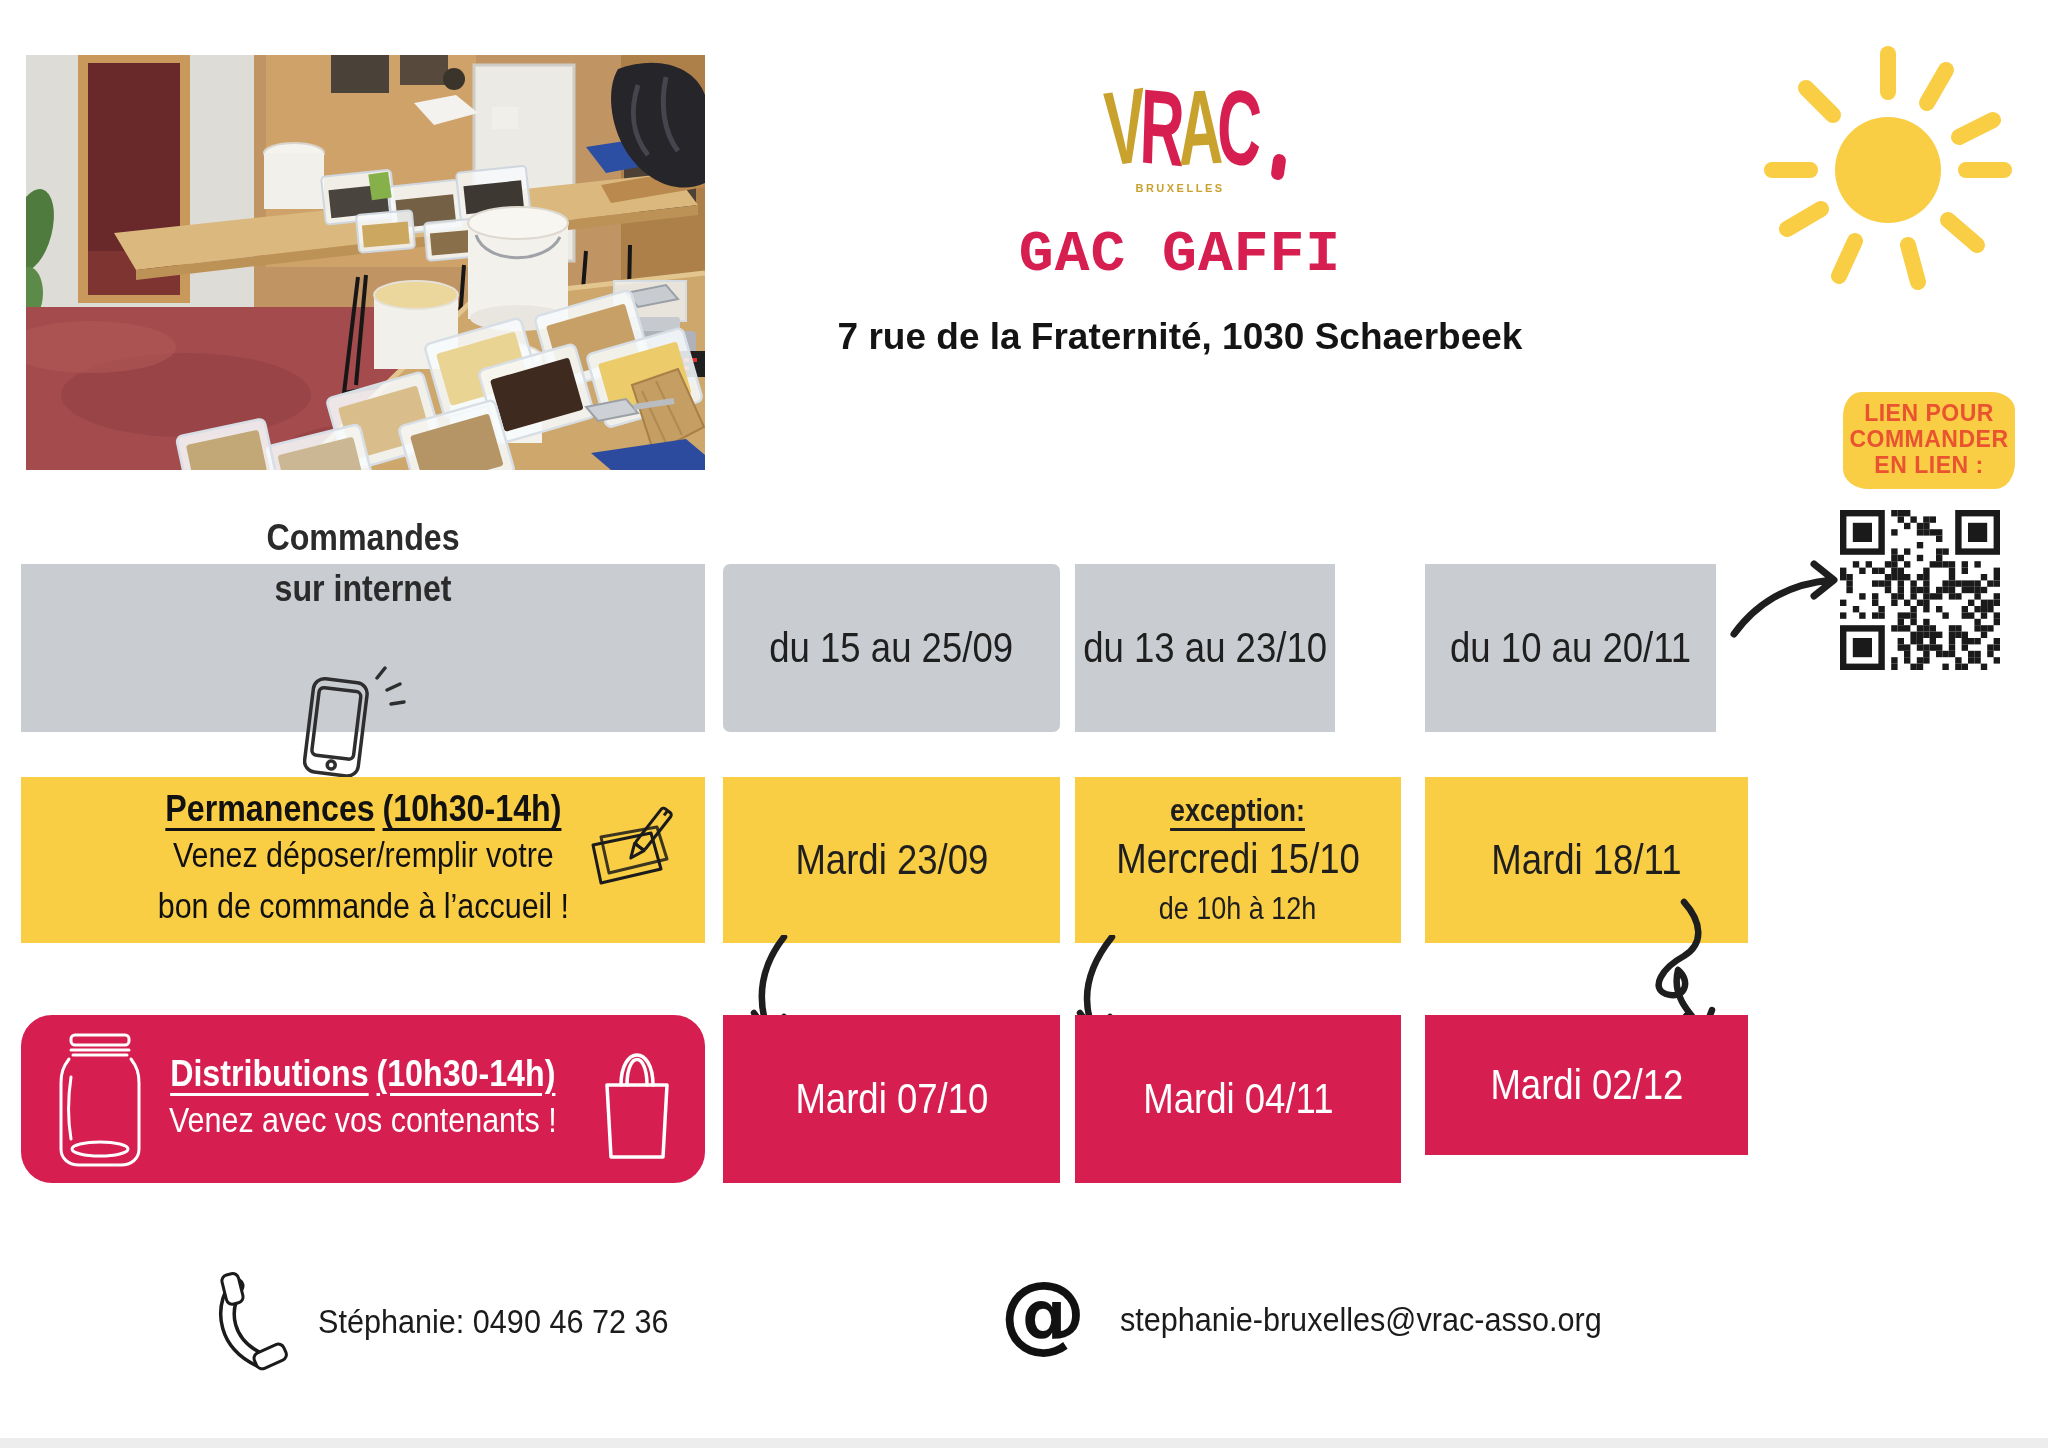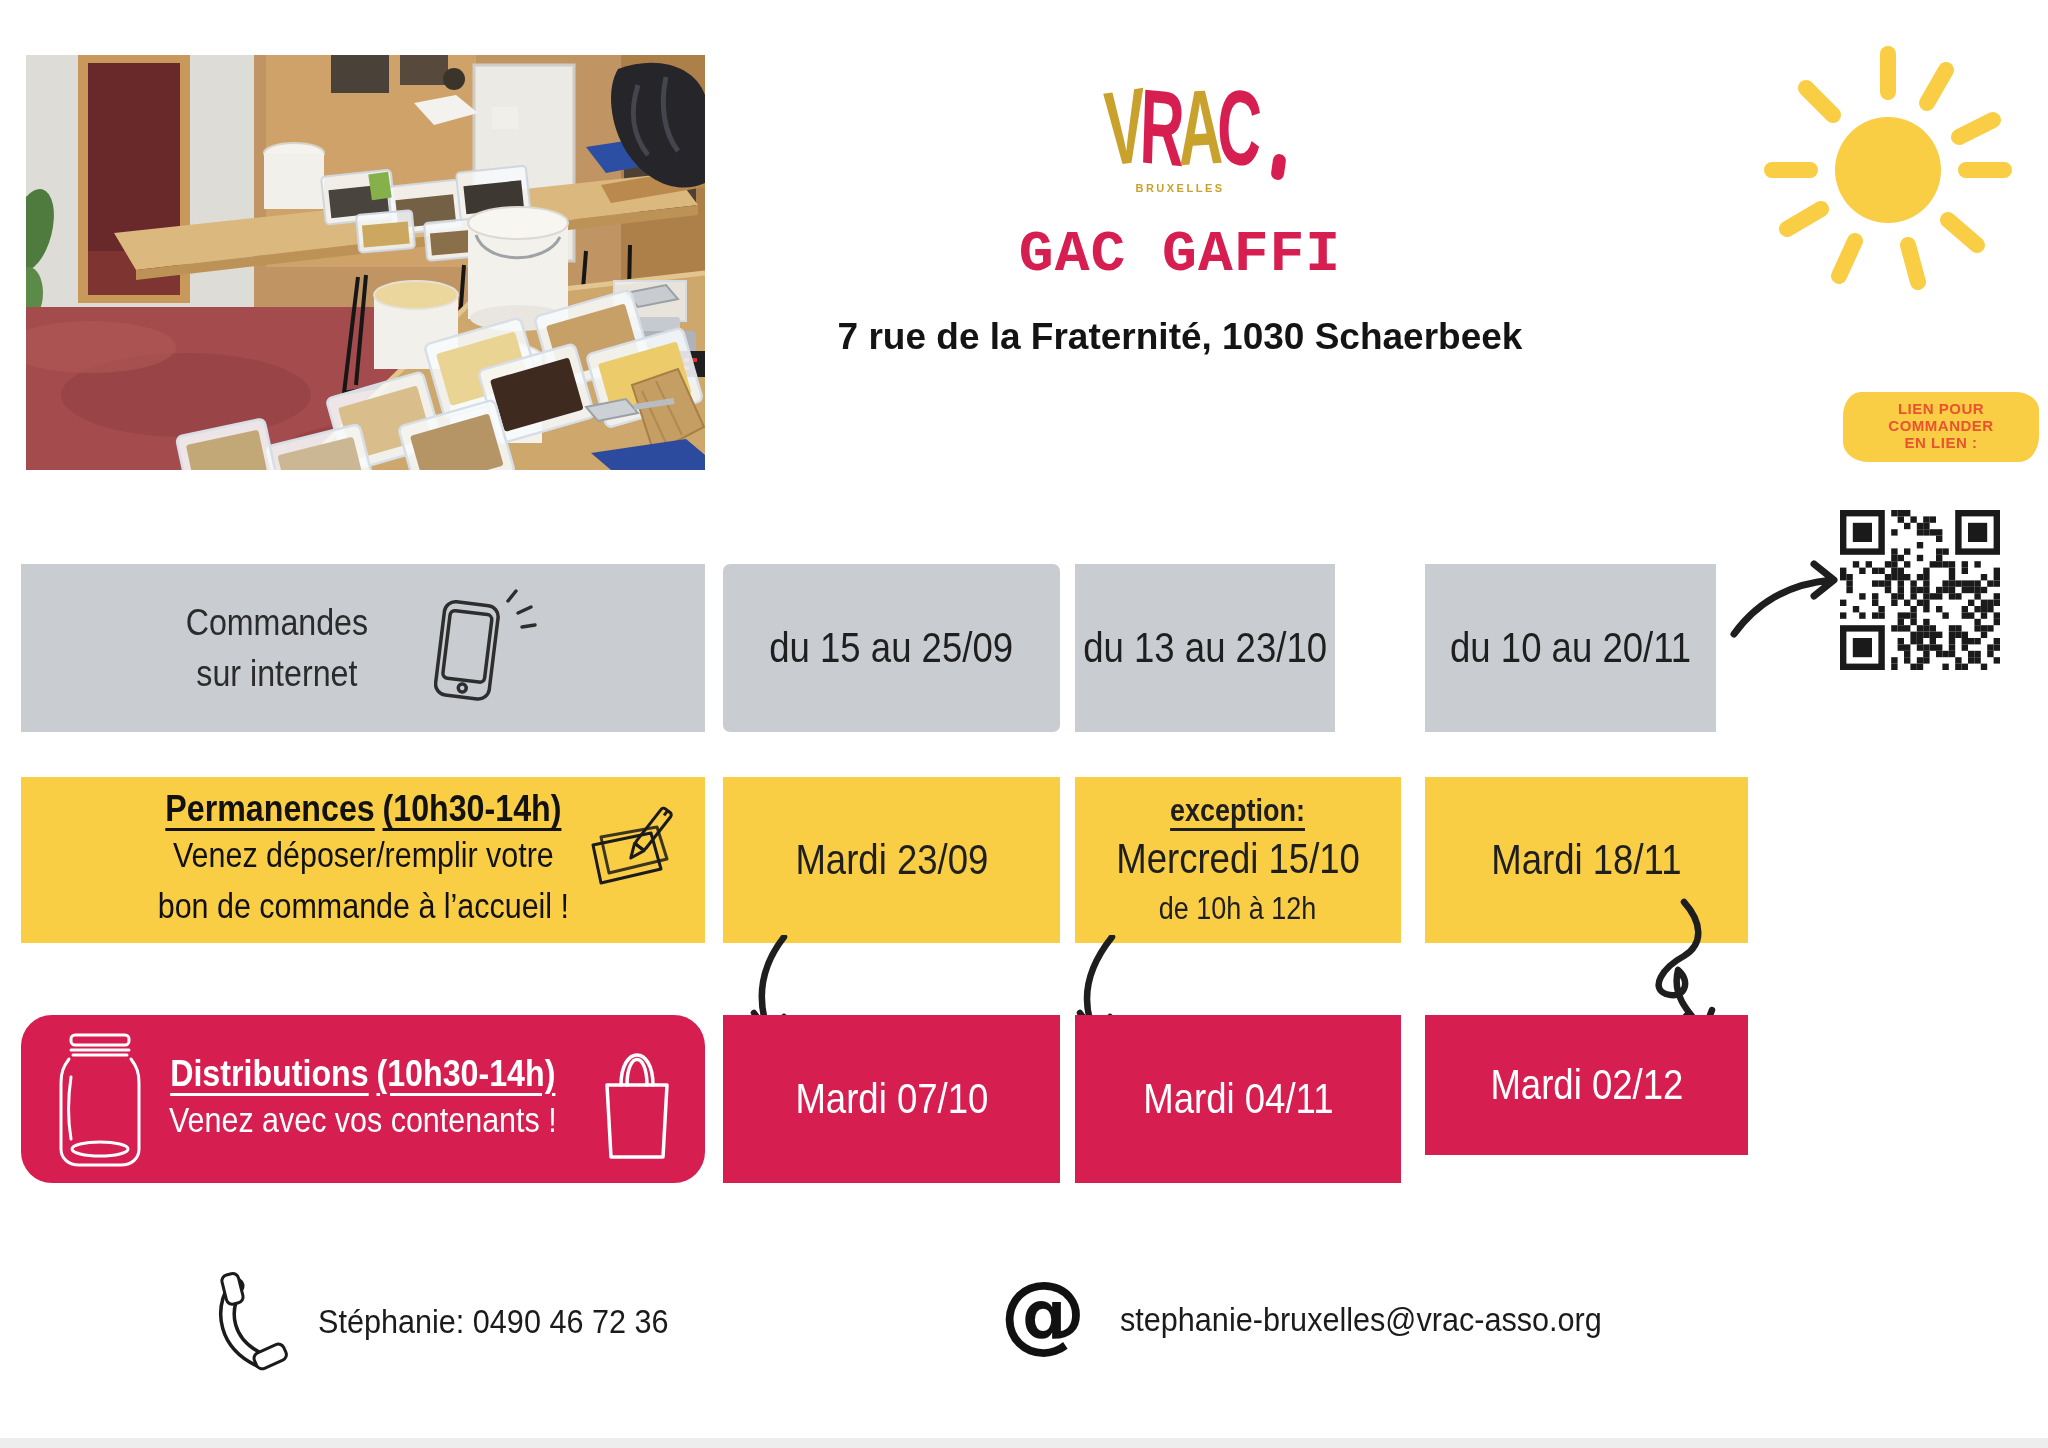--- a/index.html
+++ b/index.html
@@ -18,43 +18,43 @@
   .rot-c{transform:rotate(-2deg);} .rot-d{transform:rotate(4deg);}
   .logo-bar{position:absolute;left:232px;top:80px;width:13px;height:26px;border-radius:7px;
             background:var(--crimson,#D71E50);transform:rotate(8deg);}
   .logo-sub{margin-top:2px;font-size:11px;font-weight:700;letter-spacing:2.5px;
             color:var(--gold,#C9A22E);}
   .page-title{left:930px;top:222px;width:500px;text-align:center;font-size:58px;font-weight:800;
               letter-spacing:1px;color:var(--crimson,#D71E50);font-family:Liberation Mono, monospace;}
   .address{left:724px;top:316px;width:912px;text-align:center;font-size:37px;font-weight:700;color:#141414;}
 
   
-  .badge{left:1843px;top:392px;width:168px;padding:9px 14px 11px;background:var(--yellow,#F9CD44);
+  .badge{left:1843px;top:392px;width:168px;padding:9px 2px 11px;background:var(--yellow,#F9CD44);
          border-radius:18px 24px 20px 26px / 24px 18px 26px 20px;text-align:center;
-         font-size:15px;font-weight:800;line-height:1.12;letter-spacing:.5px;
+         font-size:23px;font-weight:800;line-height:1.12;letter-spacing:.5px;
          color:var(--badge-text,#E95330);}
   .qr{left:1840px;top:510px;width:160px;height:160px;}
 
   
   .cell{position:absolute;display:flex;flex-direction:column;align-items:center;justify-content:center;}
   .row-internet{background:var(--gray-cell,#C9CDD2);}
   .row-perm{background:var(--yellow,#F9CD44);}
   .row-dist{background:var(--crimson,#D71E50);color:#fff;}
   .cond{transform:scaleX(.87);transform-origin:center;}
   .label-lines{font-size:37px;line-height:1.38;color:#2b2b2b;text-align:center;}
   .date-txt{font-size:42px;color:#1f1f1f;white-space:nowrap;}
   .row-dist .date-txt{color:#fff;}
   .t-line{font-size:37px;font-weight:600;white-space:nowrap;}
   .u{text-decoration:underline;text-decoration-thickness:2.5px;text-underline-offset:7px;}
   .sp{display:inline-block;width:9px;}
   .note{font-size:35px;line-height:1.45;white-space:nowrap;}
   .exc-small{font-size:31px;font-weight:600;}
   .exc-main{font-size:42px;margin-top:6px;}
   .exc-sub{font-size:31px;margin-top:8px;}
-  .lbl-flex{flex-direction:row;gap:52px;}
+  .lbl-flex{flex-direction:column;gap:52px;font-weight:bold;}
 
   
   .contact-txt{font-size:34px;color:#1b1b1b;white-space:nowrap;transform:scaleX(.9);transform-origin:left center;}
   .at-glyph{font-size:86px;font-weight:700;font-family:"DejaVu Sans",sans-serif;color:#111;}
 
   .bottom-edge{left:0;top:1438px;width:2048px;height:10px;background:#ededed;}
 
   svg{display:block;}
 </style>
 </head>

